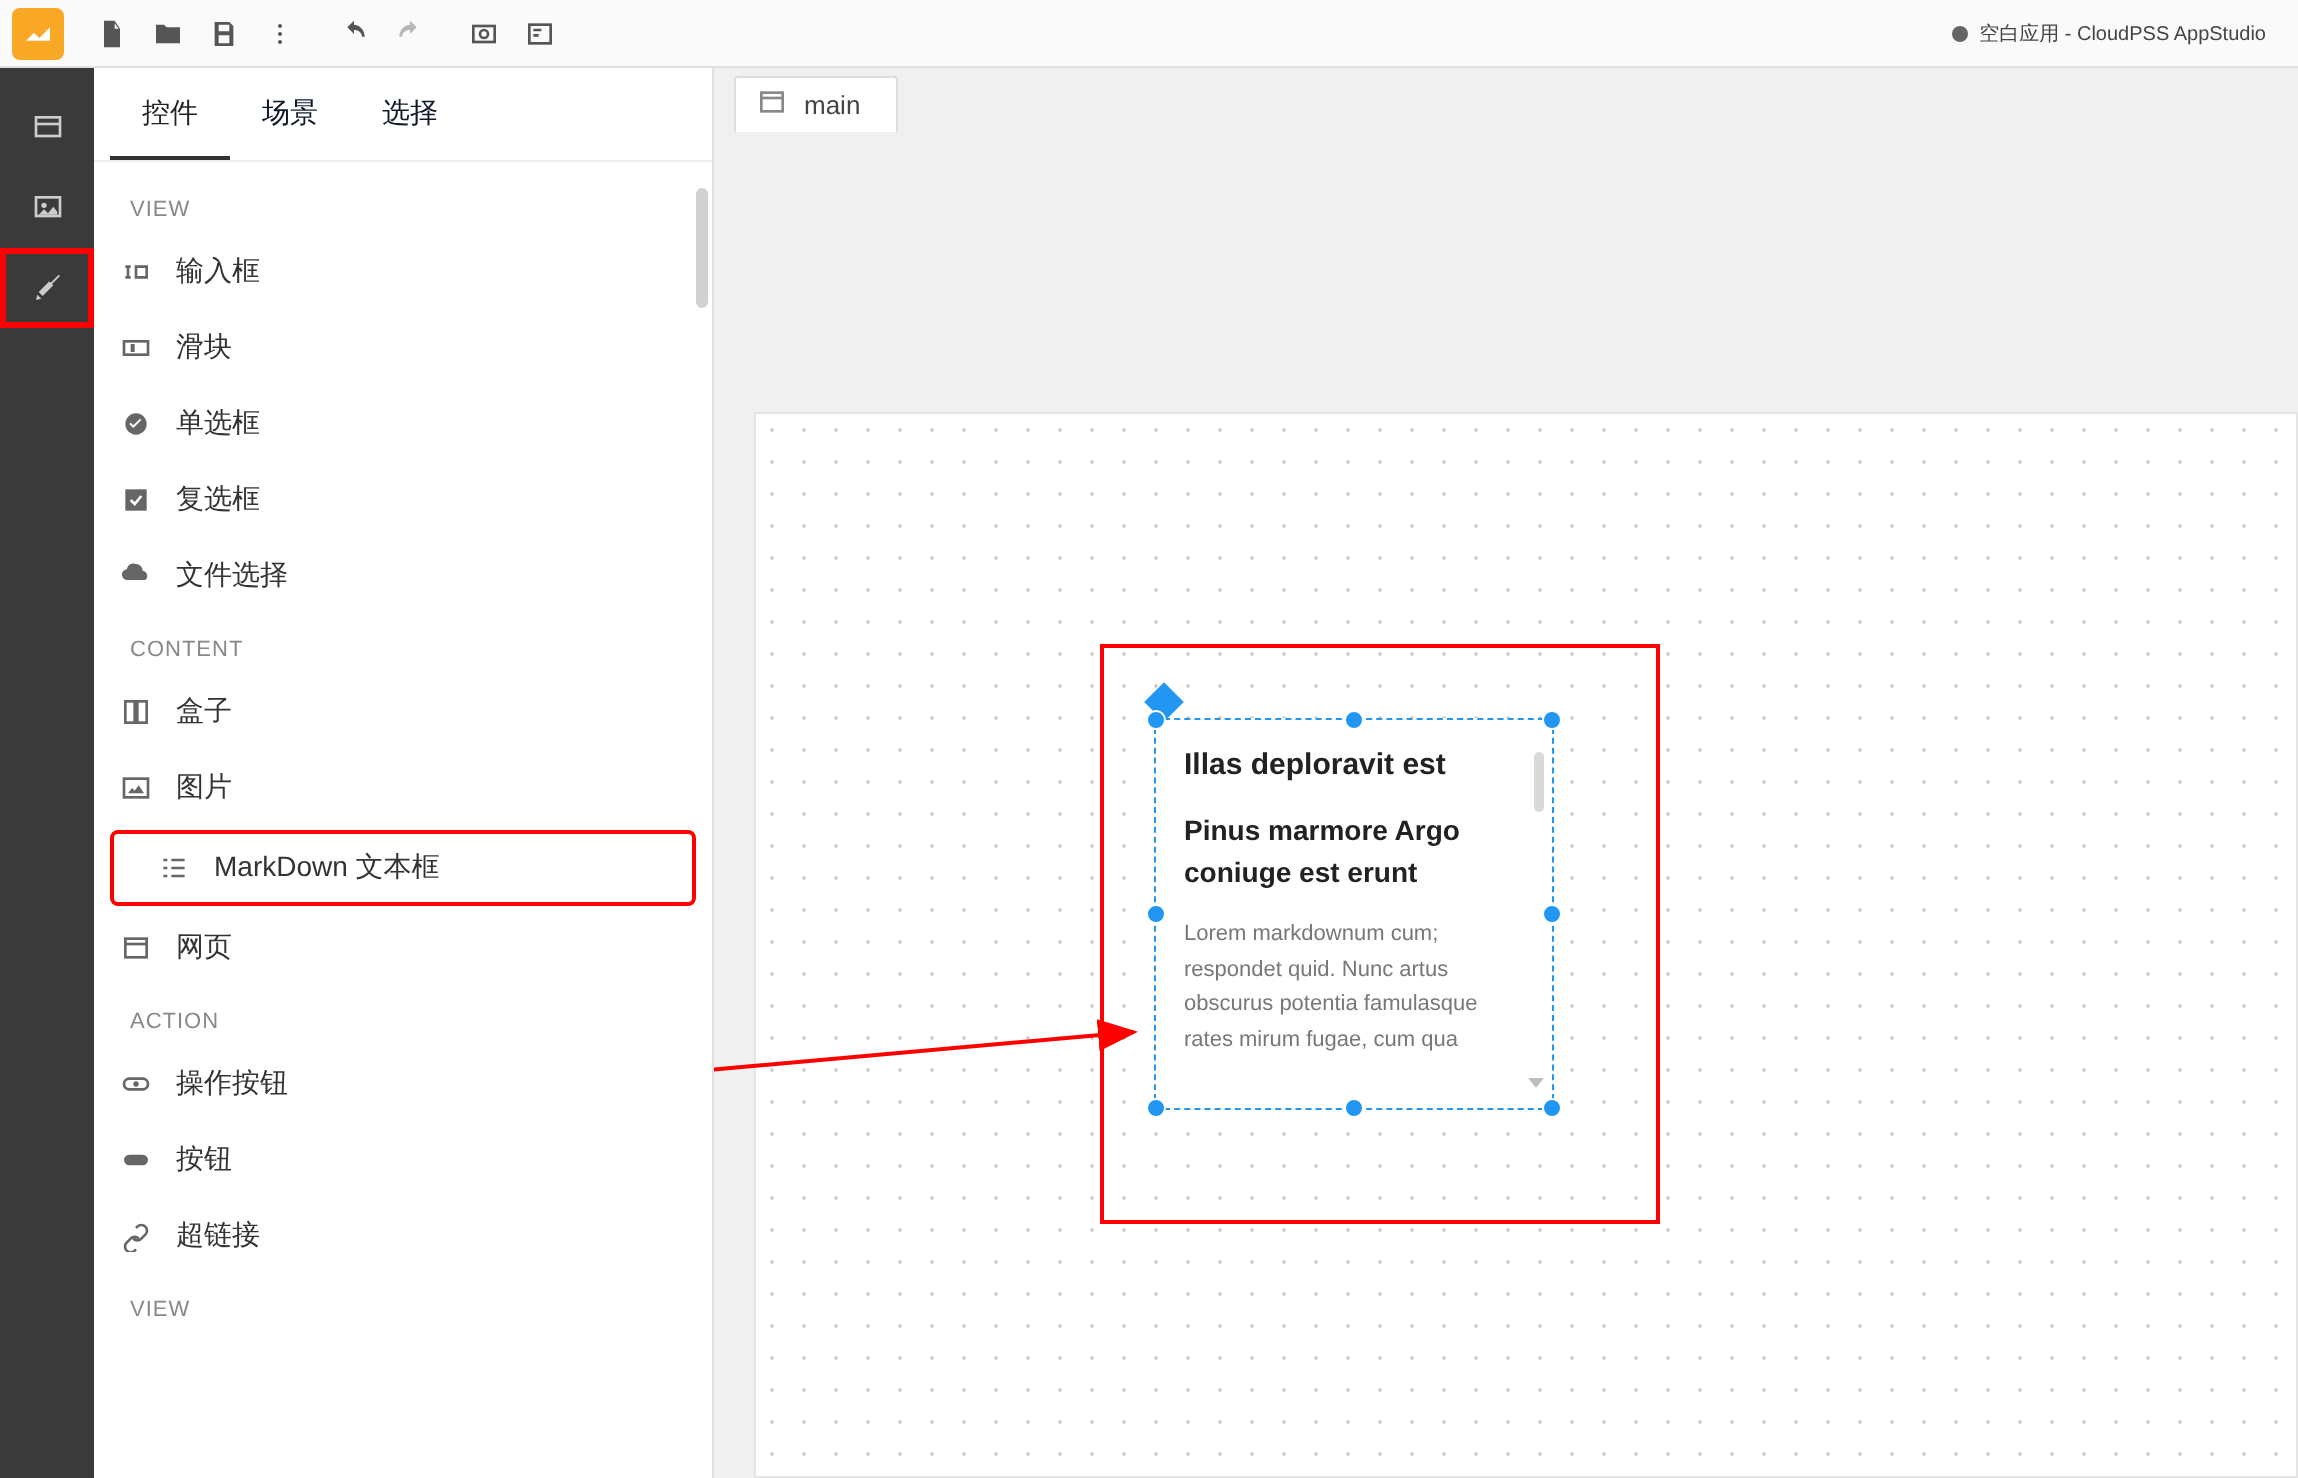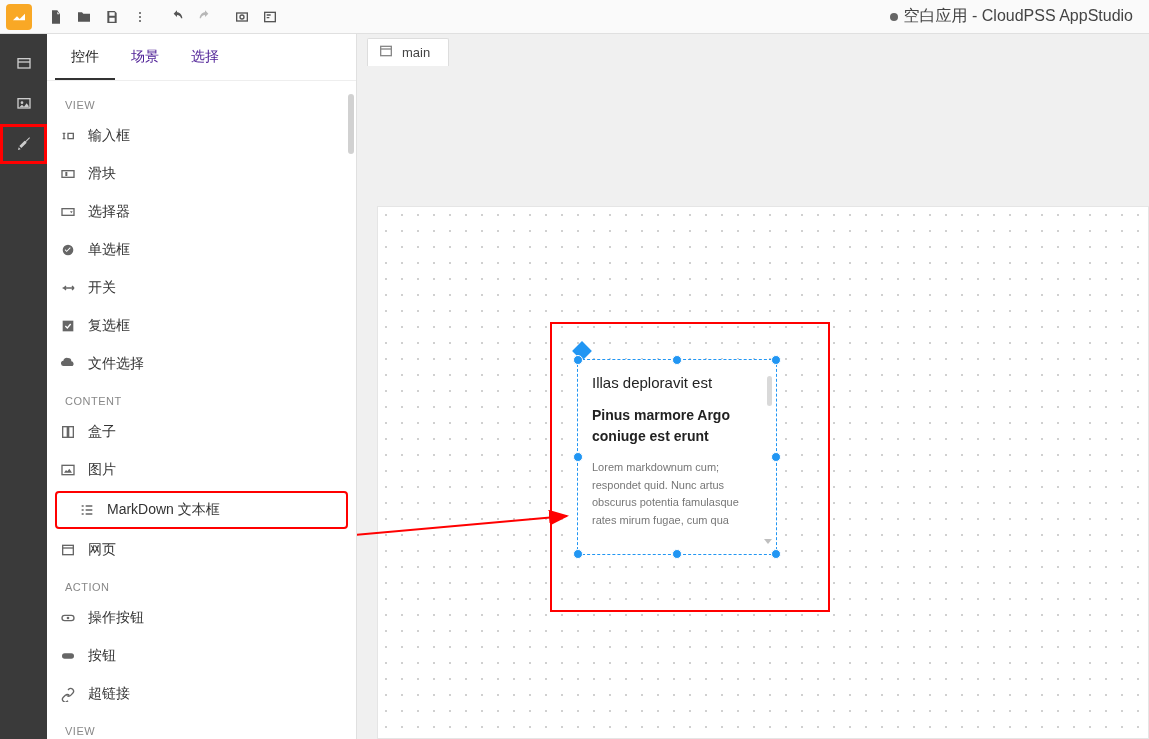--- a/index.html
+++ b/index.html
@@ -4,32 +4,32 @@
   <style>
     * { margin: 0; padding: 0; box-sizing: border-box; font-family: "Microsoft YaHei", Arial, sans-serif; }
     body { width: 1149px; height: 739px; overflow: hidden; background: #f5f5f5; }
     
     .app { display: flex; flex-direction: column; height: 100%; }
     
     .toolbar { height: 34px; background: #fafafa; border-bottom: 1px solid #e0e0e0; display: flex; align-items: center; padding: 0 6px; }
     .logo { width: 26px; height: 26px; background: #f9a825; border-radius: 4px; margin-right: 10px; display:flex;align-items:center;justify-content:center; }
     .tool-btn { width: 28px; height: 28px; display: flex; align-items: center; justify-content: center; cursor: pointer; color: #555; }
     .tool-sep { width: 1px; height: 18px; background: transparent; margin: 0 4px; }
-    .title { margin-left: auto; color: #444; font-size: 16px; display: flex; align-items: center; gap: 6px; padding-right: 10px;}
+    .title { margin-left: auto; color: #444; font-size: 10px; display: flex; align-items: center; gap: 6px; padding-right: 10px;}
     .dot { width: 8px; height: 8px; background: #666; border-radius: 50%; }
     
     .main { flex: 1; display: flex; overflow: hidden; }
     
     .leftbar { width: 47px; background: #3a3a3a; display: flex; flex-direction: column; padding-top: 10px; }
     .lb-item { width: 47px; height: 40px; display: flex; align-items: center; justify-content: center; cursor: pointer; color: #ccc; }
     .lb-item.active { outline: 3px solid #ff0000; outline-offset: -3px; }
     
     .panel { width: 310px; background: #fff; border-right: 1px solid #e0e0e0; display: flex; flex-direction: column; position: relative; }
     .tabs { display: flex; border-bottom: 1px solid #eee; padding: 0 8px; }
-    .tab { padding: 14px 16px 12px; font-size: 14px; color: #4c1d95; cursor: pointer; border-bottom: 2px solid transparent; }
+    .tab { padding: 14px 16px 12px; font-size: 14px; color: #0f172a; cursor: pointer; border-bottom: 2px solid transparent; }
     .tab.active { color: #222; border-bottom-color: #333; font-weight: 500;}
     .panel-body { flex: 1; overflow-y: auto; padding: 6px 0; }
     .section-head { font-size: 11px; color: #888; letter-spacing: 0.5px; padding: 12px 18px 6px; }
     .comp-item { display: flex; align-items: center; padding: 10px 13px; font-size: 14px; color: #333; cursor: pointer; gap: 12px; }
     .comp-item .ic { width: 16px; display:flex; align-items:center; justify-content:center; color: #666; }
     .comp-item.highlight { outline: 2px solid #ff0000; outline-offset: -2px; border-radius: 4px; margin: 2px 8px; padding: 10px 24px; }
     .scroll-ind { position: absolute; right: 2px; top: 60px; width: 6px; height: 60px; background: rgba(0,0,0,0.18); border-radius: 3px; }
     
     .canvas-area { flex: 1; display: flex; flex-direction: column; background: #f0f0f0; }
     .canvas-tabs { height: 32px; display: flex; align-items: stretch; background: #f0f0f0; padding-left: 10px; }
@@ -38,21 +38,21 @@
     .canvas-stage { flex: 1; position: relative; overflow: hidden; }
     .dotted-bg { position: absolute; left: 20px; top: 140px; right: 0; bottom: 0; background-image: radial-gradient(circle, #d0d0d0 1px, transparent 1px); background-size: 16px 16px; background-color: #fff; border: 1px solid #e5e5e5;}
     
     .red-box { position: absolute; border: 2px solid #ff0000; }
     .arrow-svg { position: absolute; pointer-events: none; }
     
     .selected-widget { position: absolute; border: 1.5px dashed #2196f3; background: #fff; }
     .handle { position: absolute; width: 10px; height: 10px; background: #2196f3; border: 1px solid #fff; border-radius: 50%; }
     .diamond { position: absolute; width: 14px; height: 14px; background: #2196f3; transform: rotate(45deg); }
     .wcontent { padding: 14px 14px; overflow: hidden; height: 100%; }
-    .wcontent h3 { font-size: 15px; font-weight: 400; color: #222; margin-bottom: 14px; }
+    .wcontent h3 { font-size: 15px; font-weight: 700; color: #222; margin-bottom: 14px; }
     .wcontent h4 { font-size: 14px; font-weight: 600; color: #222; margin-bottom: 12px; line-height: 1.5;}
     .wcontent p { font-size: 11px; color: #777; line-height: 1.6; }
     .sbar { position: absolute; right: 4px; top: 16px; width: 5px; height: 30px; background: rgba(0,0,0,0.15); border-radius: 3px; }
     .sbar2 { position: absolute; right: 4px; bottom: 10px; width: 0; height: 0; border-left: 4px solid transparent; border-right: 4px solid transparent; border-top: 5px solid rgba(0,0,0,0.25);}
     
     svg.ico { width: 16px; height: 16px; }
   </style>
 </head>
 <body>
 
@@ -158,42 +158,25 @@
               <svg class="ico" viewBox="0 0 24 24">
                 <rect x="3" y="7" width="18" height="10" fill="none" stroke="currentColor" stroke-width="2"></rect>
                 <rect x="8" y="9" width="3" height="6" fill="currentColor"></rect>
               </svg>
             </span>
             <span>滑块</span>
           </div>
         <div class="comp-item">
             <span class="ic">
               <svg class="ico" viewBox="0 0 24 24">
-                <rect x="3" y="7" width="18" height="10" fill="none" stroke="currentColor" stroke-width="2"></rect>
-                <path fill="currentColor" d="M15 11l2 3 2-3z"></path>
-              </svg>
-            </span>
-            <span>选择器</span>
-          </div>
-        <div class="comp-item">
-            <span class="ic">
-              <svg class="ico" viewBox="0 0 24 24">
                 <circle cx="12" cy="12" r="8" fill="currentColor"></circle>
                 <path fill="#fff" d="M10 13l-2-2-1 1 3 3 6-6-1-1z"></path>
               </svg>
             </span>
             <span>单选框</span>
-          </div>
-        <div class="comp-item">
-            <span class="ic">
-              <svg class="ico" viewBox="0 0 24 24">
-                <path stroke="currentColor" stroke-width="2" d="M4 12h16M6 12l3-3m-3 3l3 3m12-3l-3-3m3 3l-3 3"></path>
-              </svg>
-            </span>
-            <span>开关</span>
           </div>
         <div class="comp-item">
             <span class="ic">
               <svg class="ico" viewBox="0 0 24 24">
                 <rect x="4" y="4" width="16" height="16" fill="currentColor"></rect>
                 <path stroke="#fff" stroke-width="2" fill="none" d="M8 12l3 3 5-6"></path>
               </svg>
             </span>
             <span>复选框</span>
           </div>

